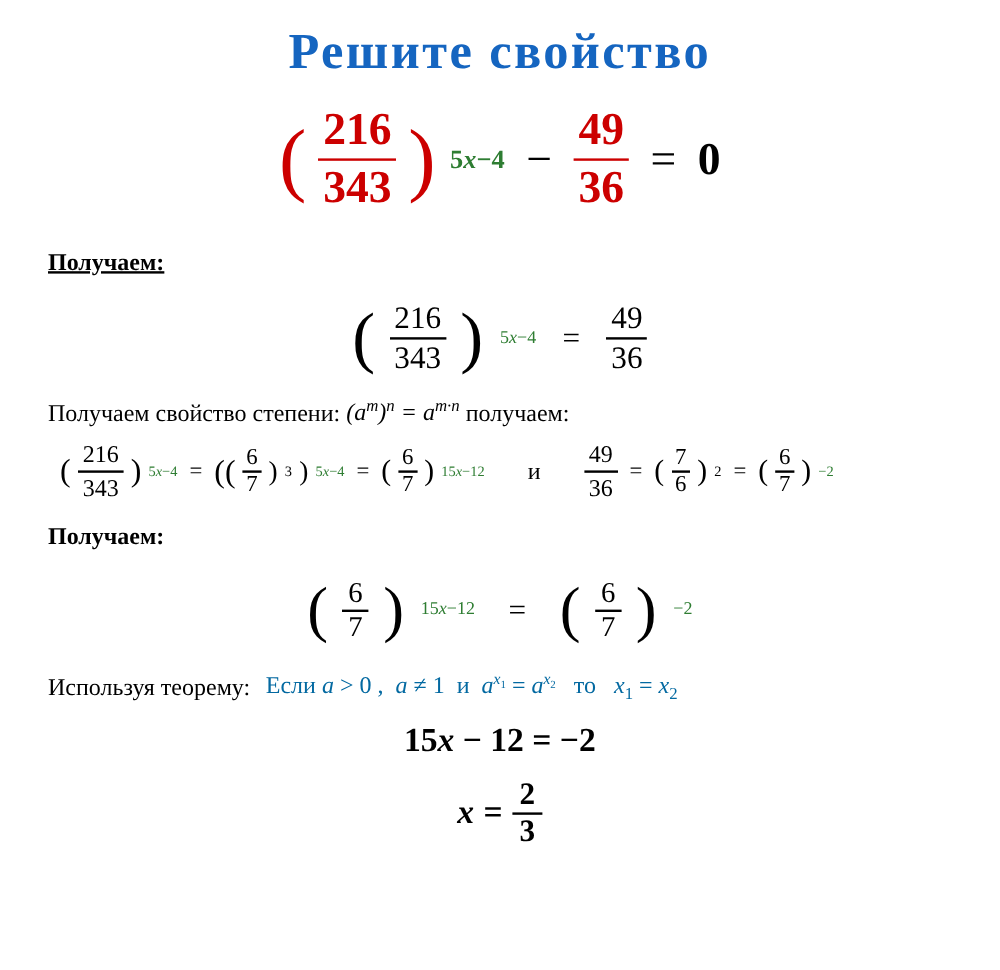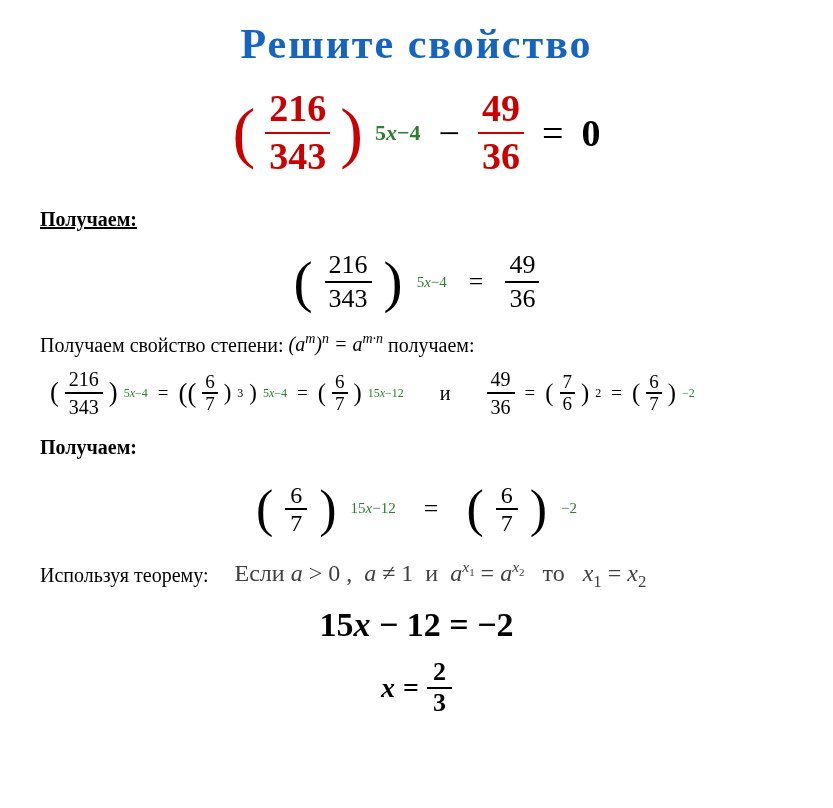--- a/index.html
+++ b/index.html
@@ -100,26 +100,26 @@
       flex-wrap: wrap;
     }
     .italic-math {
       font-style: italic;
     }
     .theorem-line {
       font-size: 20px;
       margin: 18px 0 8px 0;
       display: flex;
       align-items: center;
-      gap: 20px;
+      gap: 8px;
       flex-wrap: wrap;
     }
     .final-eq {
       text-align: center;
-      font-size: 34px;
+      font-size: 28px;
       font-weight: bold;
       margin: 14px 0;
     }
     .final-x {
       display: flex;
       justify-content: center;
       align-items: center;
       gap: 8px;
       font-size: 28px;
       font-weight: bold;
@@ -243,21 +243,21 @@
   <span class="fraction" style="vertical-align:middle; font-size:26px;">
     <span class="num" style="border-bottom:2px solid #000; padding:0 5px; font-size:24px;">6</span>
     <span class="den" style="padding:0 5px; font-size:24px;">7</span>
   </span>
   <span style="font-size:2em; vertical-align:middle;">)</span>
   <sup style="font-size:15px; color:#2e7d32; vertical-align:super; margin-left:2px;">−2</sup>
 </div>
 
 <div class="theorem-line">
   <span>Используя теорему:</span>
-  <span style="color:#404040; font-size:24px; font-weight:normal;">
+  <span style="color:#0369a1; font-size:20px; font-weight:normal;">
     &nbsp;Если&nbsp;<span class="italic-math">a</span> &gt; 0 ,&nbsp;
     <span class="italic-math">a</span> ≠ 1&nbsp; и&nbsp;
     <span class="italic-math">a</span><sup style="font-size:0.65em;"><span class="italic-math">x</span><sub style="font-size:0.7em;">1</sub></sup>
     = <span class="italic-math">a</span><sup style="font-size:0.65em;"><span class="italic-math">x</span><sub style="font-size:0.7em;">2</sub></sup>
     &nbsp; то &nbsp;
     <span class="italic-math">x</span><sub style="font-size:0.7em;">1</sub>
     = <span class="italic-math">x</span><sub style="font-size:0.7em;">2</sub>
   </span>
 </div>
 

